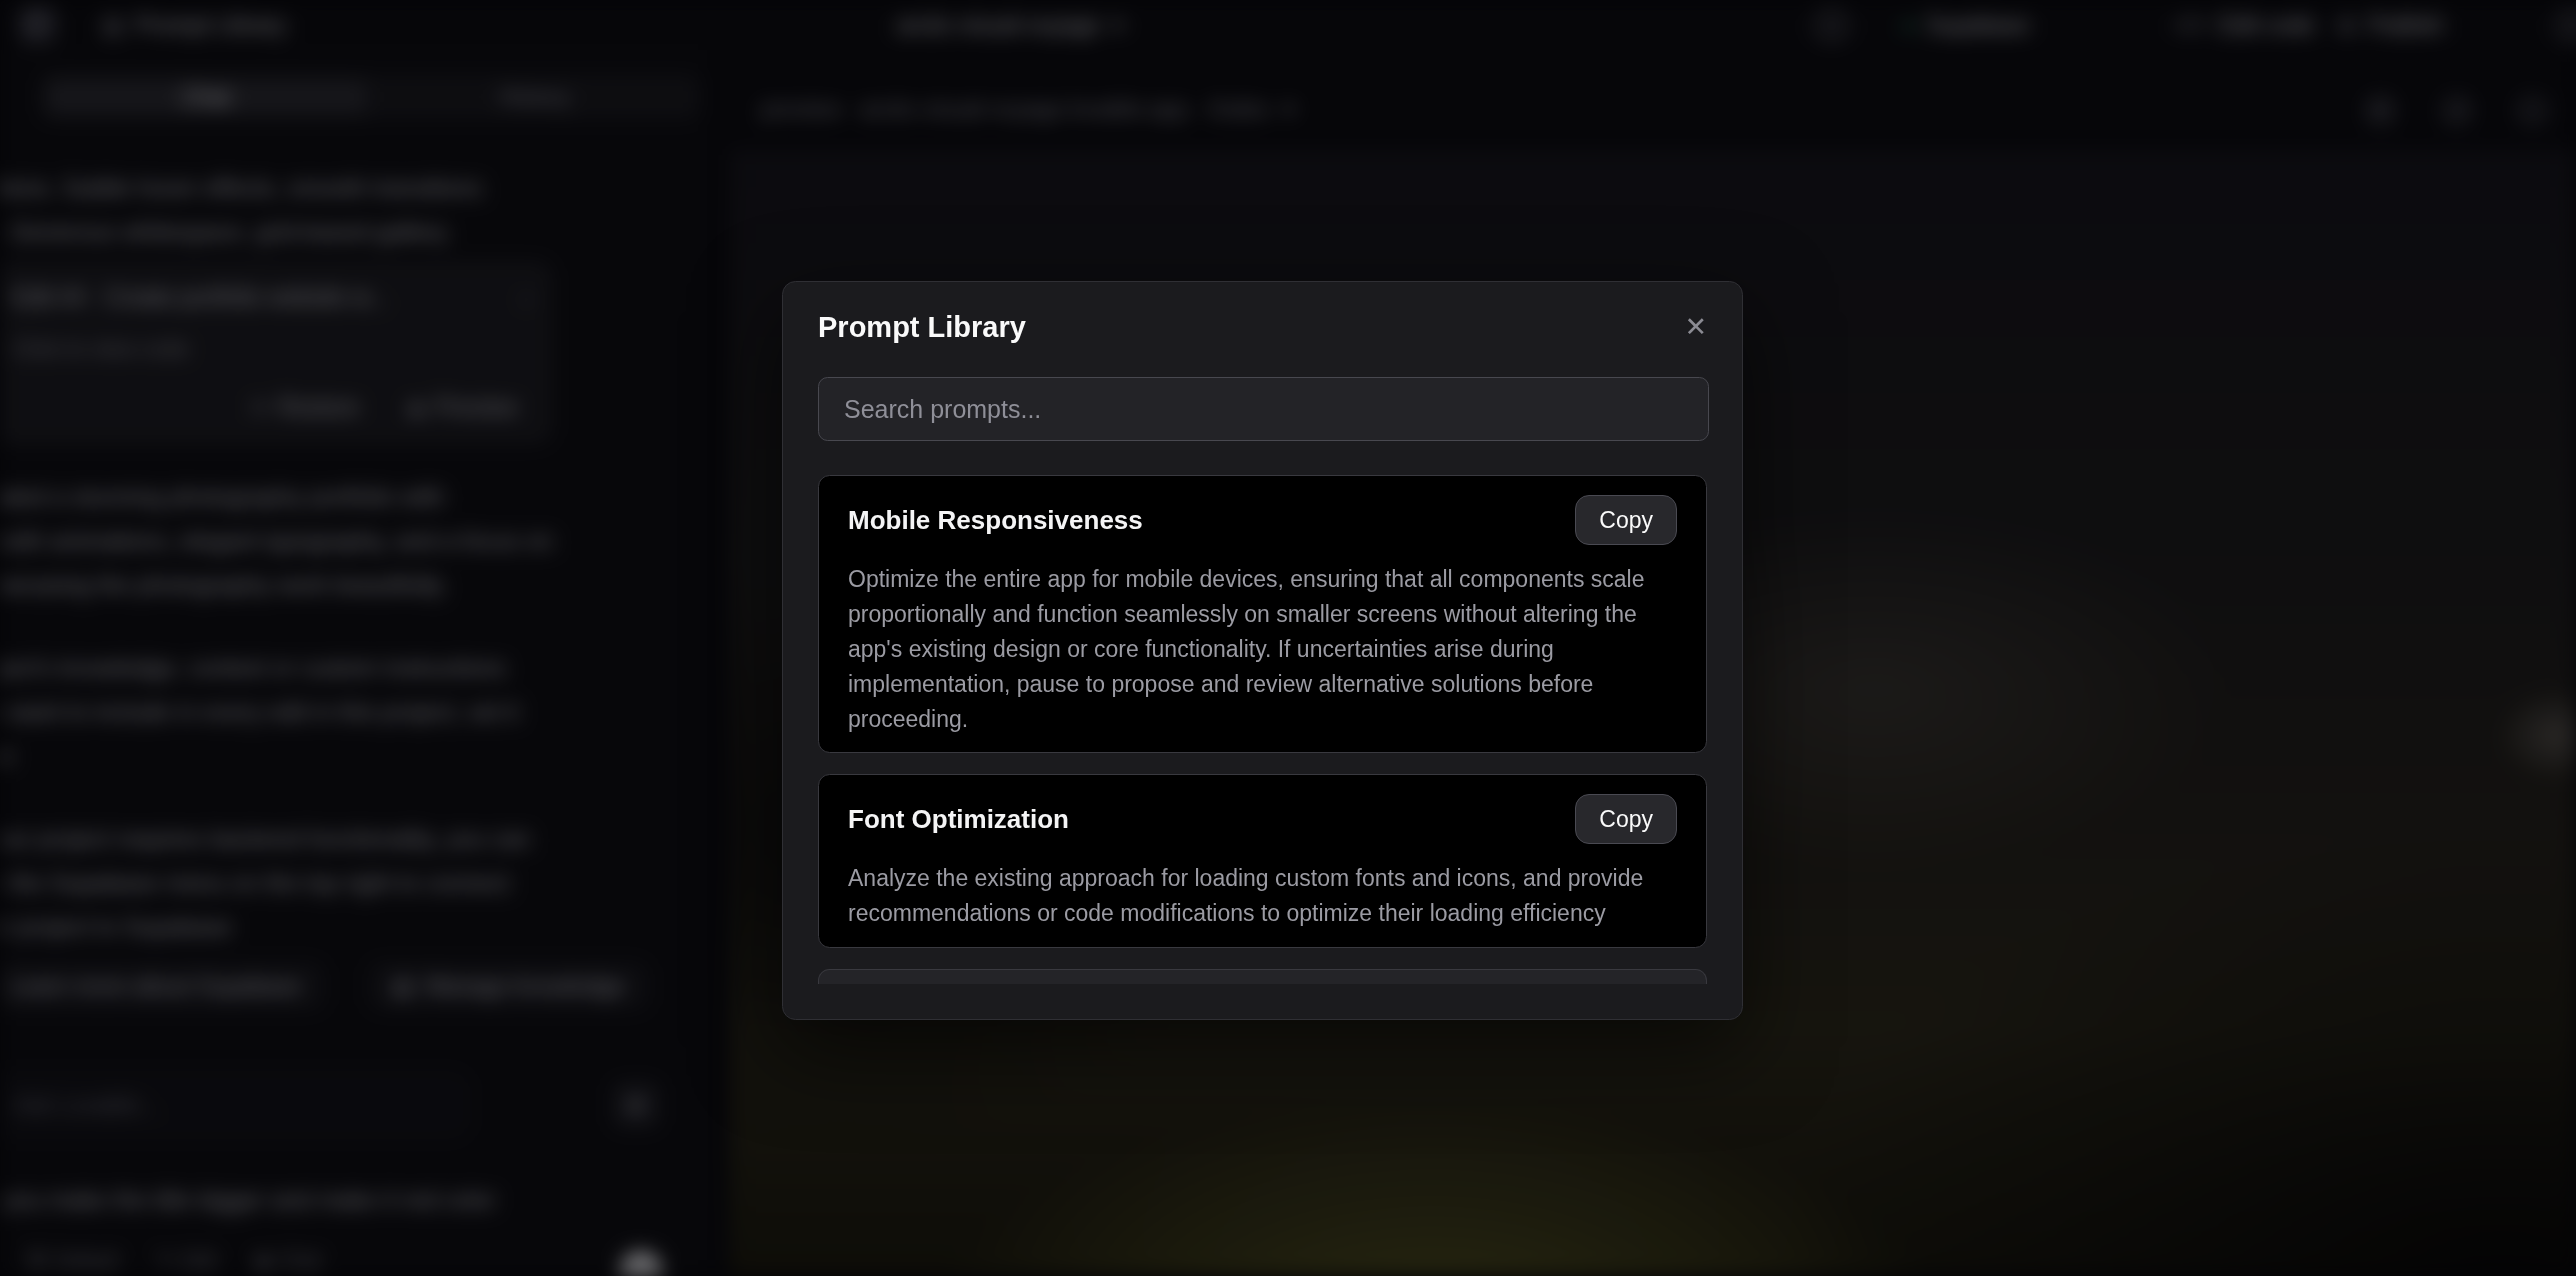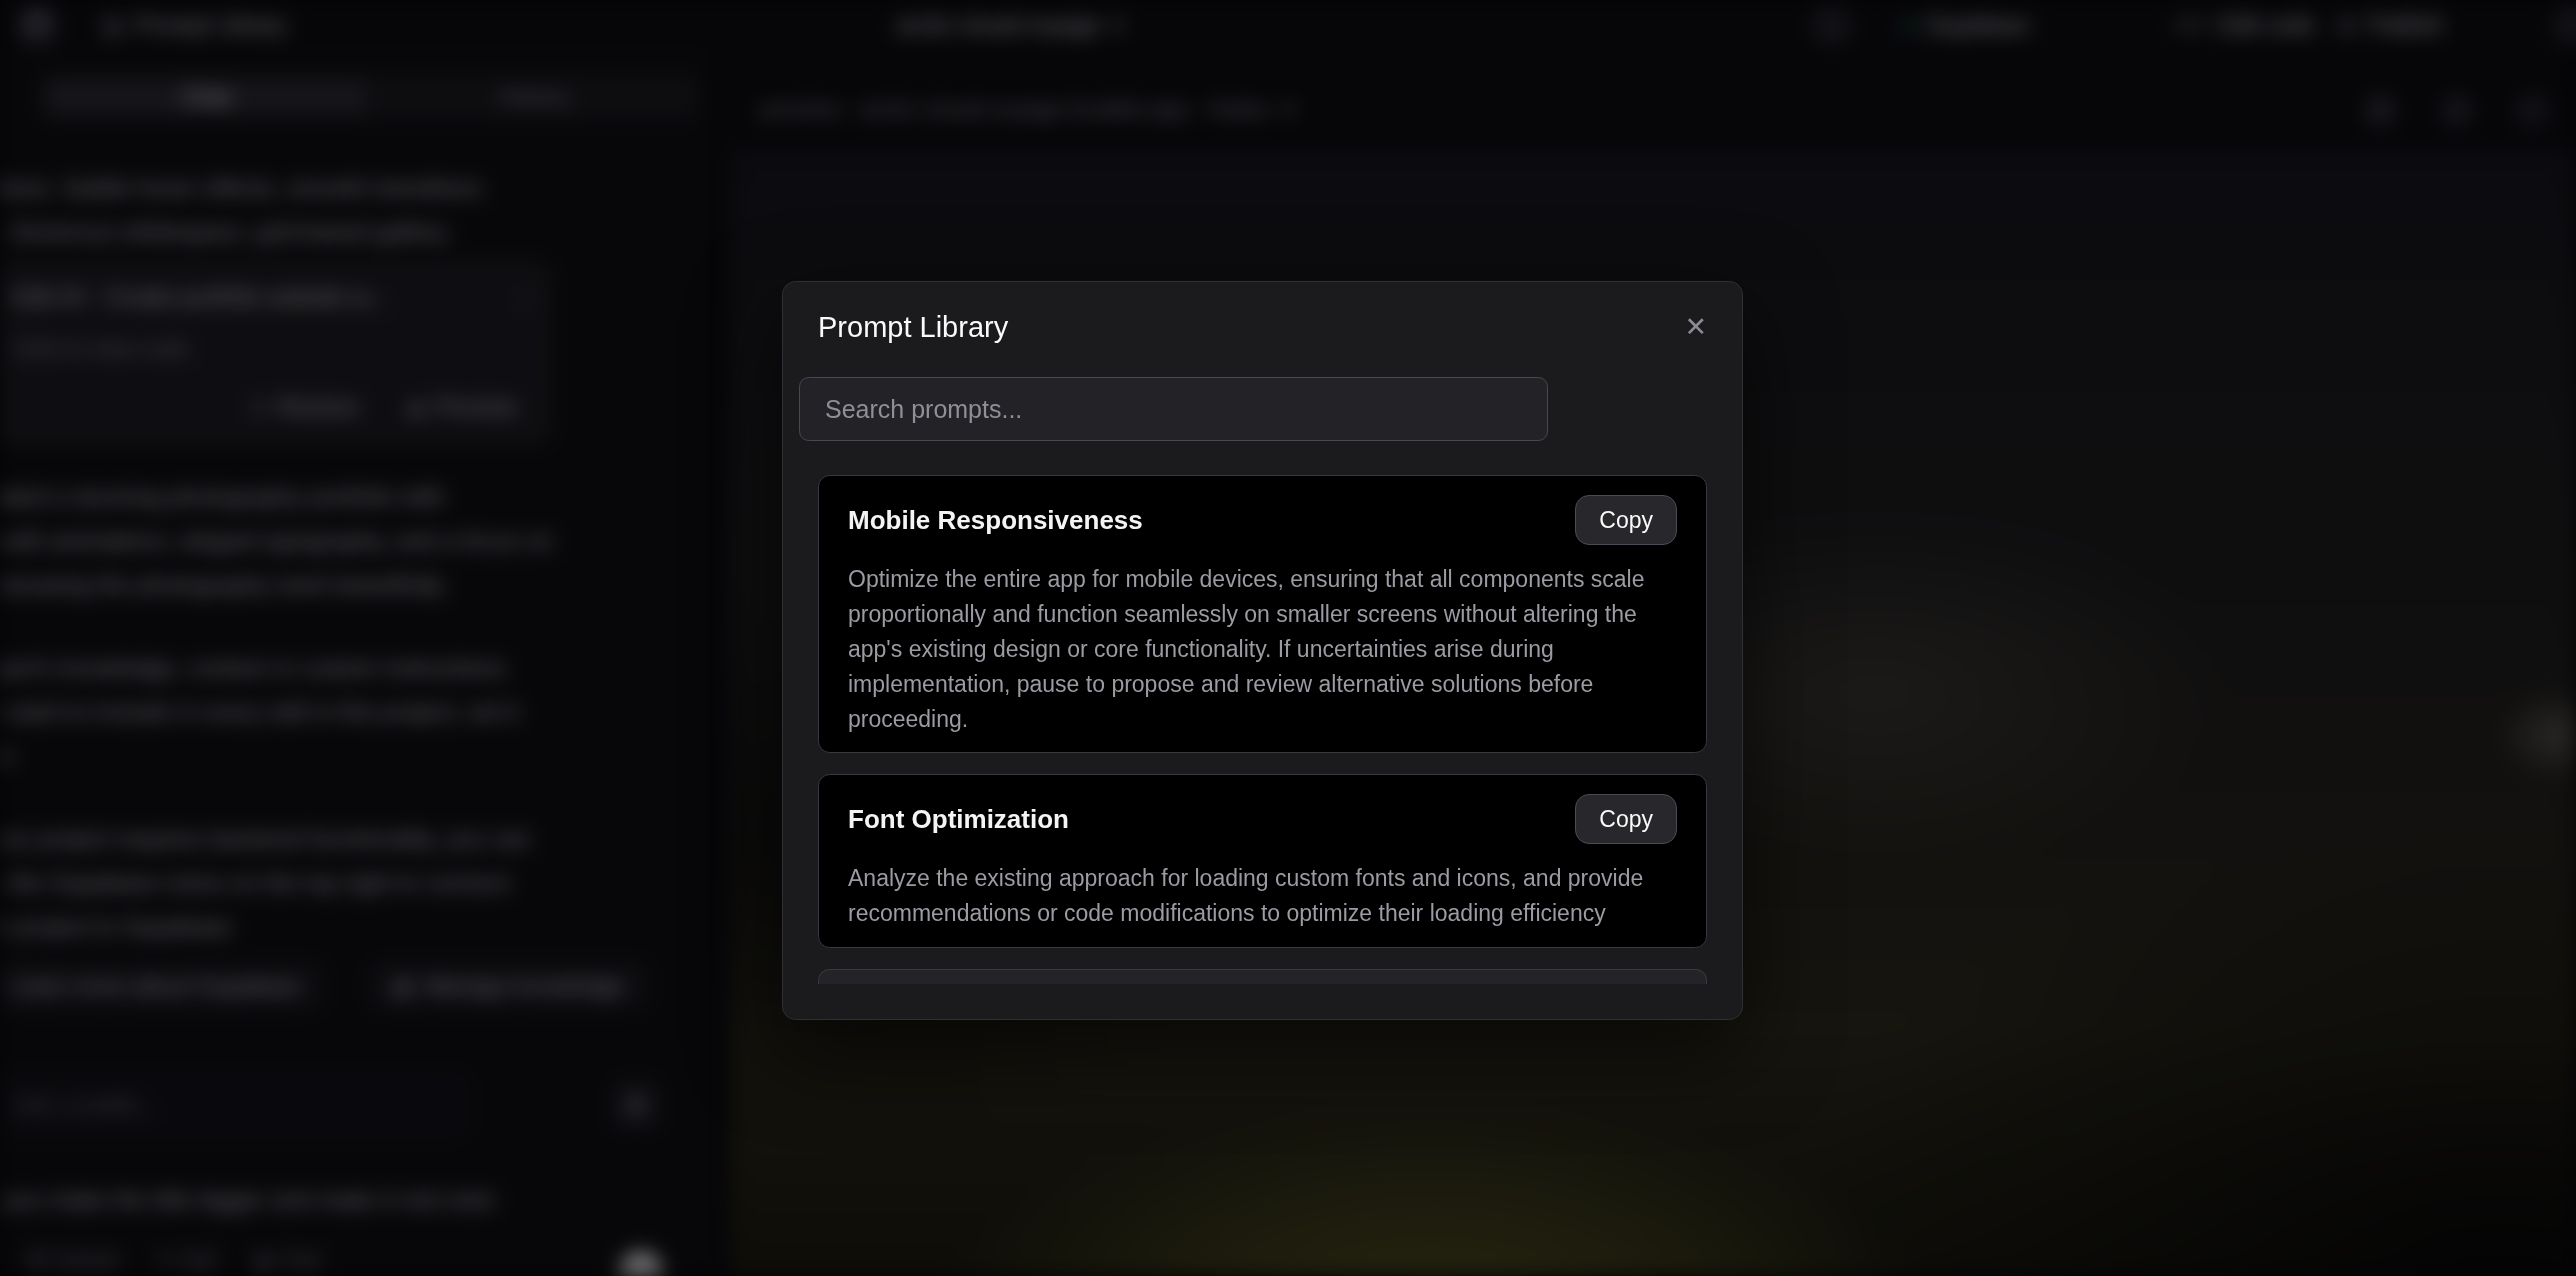--- a/index.html
+++ b/index.html
@@ -54,23 +54,23 @@
       radial-gradient(674px 501px at 6% 62%, rgba(0,0,0,.55), transparent 60%),
       linear-gradient(180deg, #141317 0%, #1b1a18 35%, #232017 60%, #2b2816 78%, #191709 100%);
   }
 
   
   .scrim { position:absolute; inset:0; background:rgba(4,4,7,.52); }
 
   
   .modal { position:absolute; left:782px; top:281px; width:961px; height:739px; background:#1b1b1e; border:1px solid #2f2f34; border-radius:13.5px; box-shadow:0 29px 87px rgba(0,0,0,.6); overflow:hidden; }
   .modal-header { display:flex; align-items:center; justify-content:space-between; padding:29px 35px 0 35px; }
-  .modal-title { font-size:29px; font-weight:400; color:#fafafa; }
+  .modal-title { font-size:29px; font-weight:700; color:#fafafa; }
   .close-btn { font-size:27px; color:#8b8b93; line-height:1; cursor:pointer; font-weight:bold; }
-  .search-input { display:block; width:749px; margin:33px 35px 0 16px; height:64px; background:#232327; border:1px solid #48484f; border-radius:9.6px; outline:none; padding:0 25px; font-size:25px; color:#e4e4e7; font-family:inherit; }
+  .search-input { display:block; width:891px; margin:33px 35px 0 35px; height:64px; background:#232327; border:1px solid #48484f; border-radius:9.6px; outline:none; padding:0 25px; font-size:25px; color:#e4e4e7; font-family:inherit; }
   .search-input::placeholder { color:#8f8f98; }
   .cards { margin:34px 35px 0 35px; }
   .card { background:#000000; border:1px solid #39393f; border-radius:11.6px; padding:19px 29px 15.4px 29px; }
   .card + .card { margin-top:21px; }
   .card-head { display:flex; align-items:center; justify-content:space-between; height:50px; }
   .card-title { font-size:26px; font-weight:600; color:#f4f4f5; }
   .copy-btn { height:50px; padding:0 23px; background:#28282c; border:1px solid #4a4a52; border-radius:14px; color:#fafafa; font-size:23px; font-family:inherit; cursor:pointer; }
   .card-desc { margin-top:17px; font-size:23px; line-height:35px; color:#9b9ba3; }
   .card-peek { margin-top:21px; height:15.4px; background:#242428; border:1px solid #39393f; border-bottom:none; border-radius:11.6px 11.6px 0 0; }
 </style>

